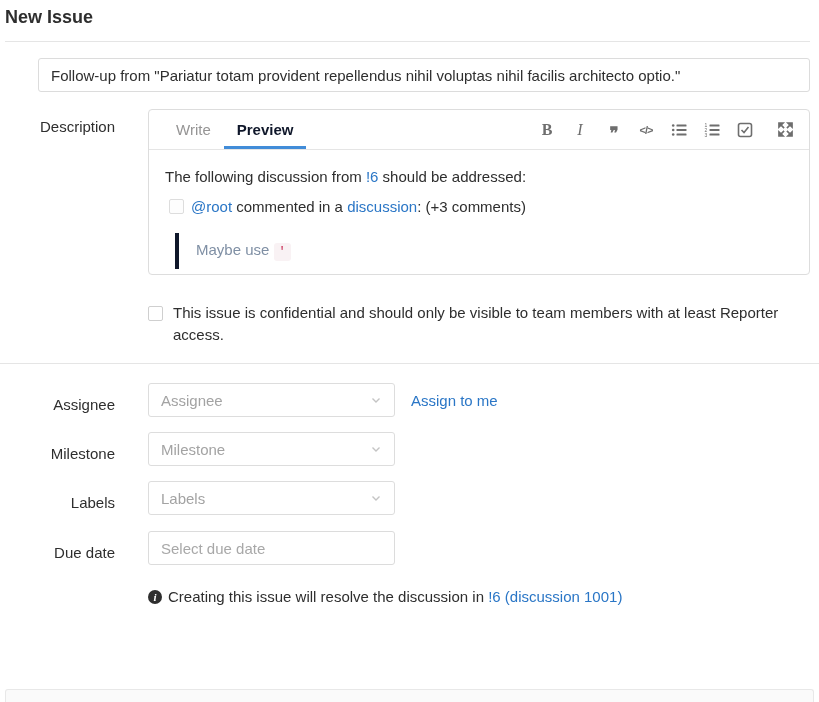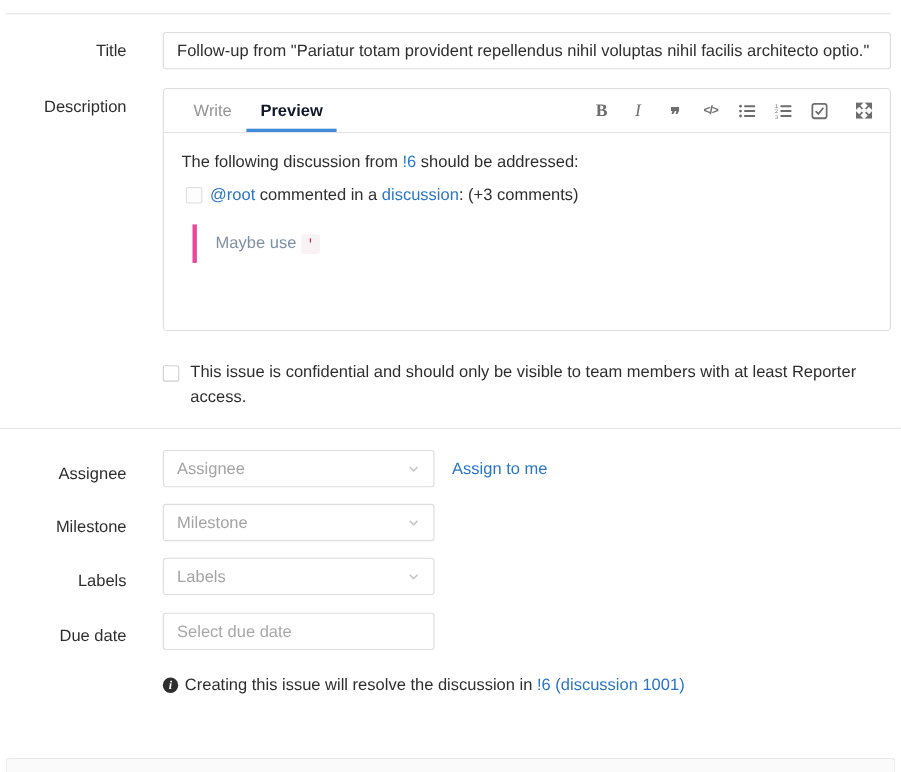--- a/index.html
+++ b/index.html
@@ -23,21 +23,21 @@
   .title-row { margin-top:16px; }
   .text-input {
     width:100%; height:34px; border:1px solid #dcdcdc; border-radius:3px;
     padding:0 12px; font-size:15px; color:#2e2e2e;
     font-family:"Liberation Sans",sans-serif; outline:none; background:#fff;
   }
   .text-input::placeholder { color:#a8a8a8; }
   .help-text { margin-top:7px; line-height:20px; }
 
   .description-row { margin-top:17px; }
-  .md-area { border:1px solid #ddd; border-radius:4px; height:221px; background:#fff; overflow:hidden; }
+  .md-area { border:1px solid #ddd; border-radius:4px; height:166px; background:#fff; overflow:hidden; }
   .md-header { display:flex; align-items:stretch; border-bottom:1px solid #e5e5e5; height:40px; padding:0 15px 0 14px; }
   .tabs { display:flex; }
   .tab { padding:10px 13px 0; color:#959494; position:relative; cursor:pointer; line-height:20px; }
   .tab.active { color:#0f172a; font-weight:700; }
   .tab.active::after { content:""; position:absolute; left:0; right:0; bottom:0; height:3px; background:#418cd8; }
   .toolbar { margin-left:auto; display:flex; align-items:center; gap:15px; color:#6e6e6e; }
   .tb-icon { display:inline-flex; align-items:center; justify-content:center; width:18px; height:18px; cursor:pointer; }
   .tb-bold { font-family:"Liberation Serif",serif; font-weight:700; font-size:16px; }
   .tb-italic { font-family:"Liberation Serif",serif; font-style:italic; font-size:16px; }
   .tb-quote { font-size:17px; font-weight:700; line-height:10px; padding-top:8px; letter-spacing:-2px; }
@@ -46,21 +46,21 @@
 
   .md-preview { padding:16px 16px 0; line-height:22px; }
   .preview-line { margin:0; }
   .task-item { margin-top:8px; padding-left:4px; display:flex; align-items:flex-start; }
   .checkbox {
     width:15px; height:15px; border:1px solid #cfcfcf; border-radius:2px;
     background:#fff; flex-shrink:0; margin:3px 7px 0 0; cursor:pointer;
   }
   .checkbox.disabled { border-color:#ddd; background:#fdfdfd; cursor:default; }
   blockquote.md-quote {
-    margin:15px 0 0 10px; border-left:4px solid #ec4899; padding:6px 0 6px 17px;
+    margin:15px 0 0 10px; border-left:4px solid #0f172a; padding:6px 0 6px 17px;
     color:#7f8fa4;
   }
   code.inline-code {
     background:#f9f2f4; color:#c7254e; padding:2px 5px; border-radius:3px;
     font-family:"Liberation Mono",monospace; font-size:12px;
   }
 
   .confidential-row { margin-top:27px; }
   .confidential-label { display:flex; align-items:flex-start; line-height:22px; cursor:pointer; }
   .confidential-label .checkbox { margin-top:4px; margin-right:10px; }
@@ -92,24 +92,24 @@
     position:absolute; left:5px; right:5px; bottom:0; height:13px;
     background:#fafafa; border:1px solid #e8e8e8; border-bottom:0;
     border-radius:3px 3px 0 0;
   }
 </style>
 </head>
 <body>
 
 <div class="page">
 
+  <h1 class="page-title">New Issue</h1>
   <hr class="divider">
 
   <div class="form-row title-row">
-    <div class="row-label">Title</div>
     <div class="row-content">
       <input class="text-input" type="text" value="Follow-up from &quot;Pariatur totam provident repellendus nihil voluptas nihil facilis architecto optio.&quot;" style="">
     </div>
   </div>
 
   <div class="form-row description-row">
     <div class="row-label">Description</div>
     <div class="row-content">
       <div class="md-area">
         <div class="md-header">

